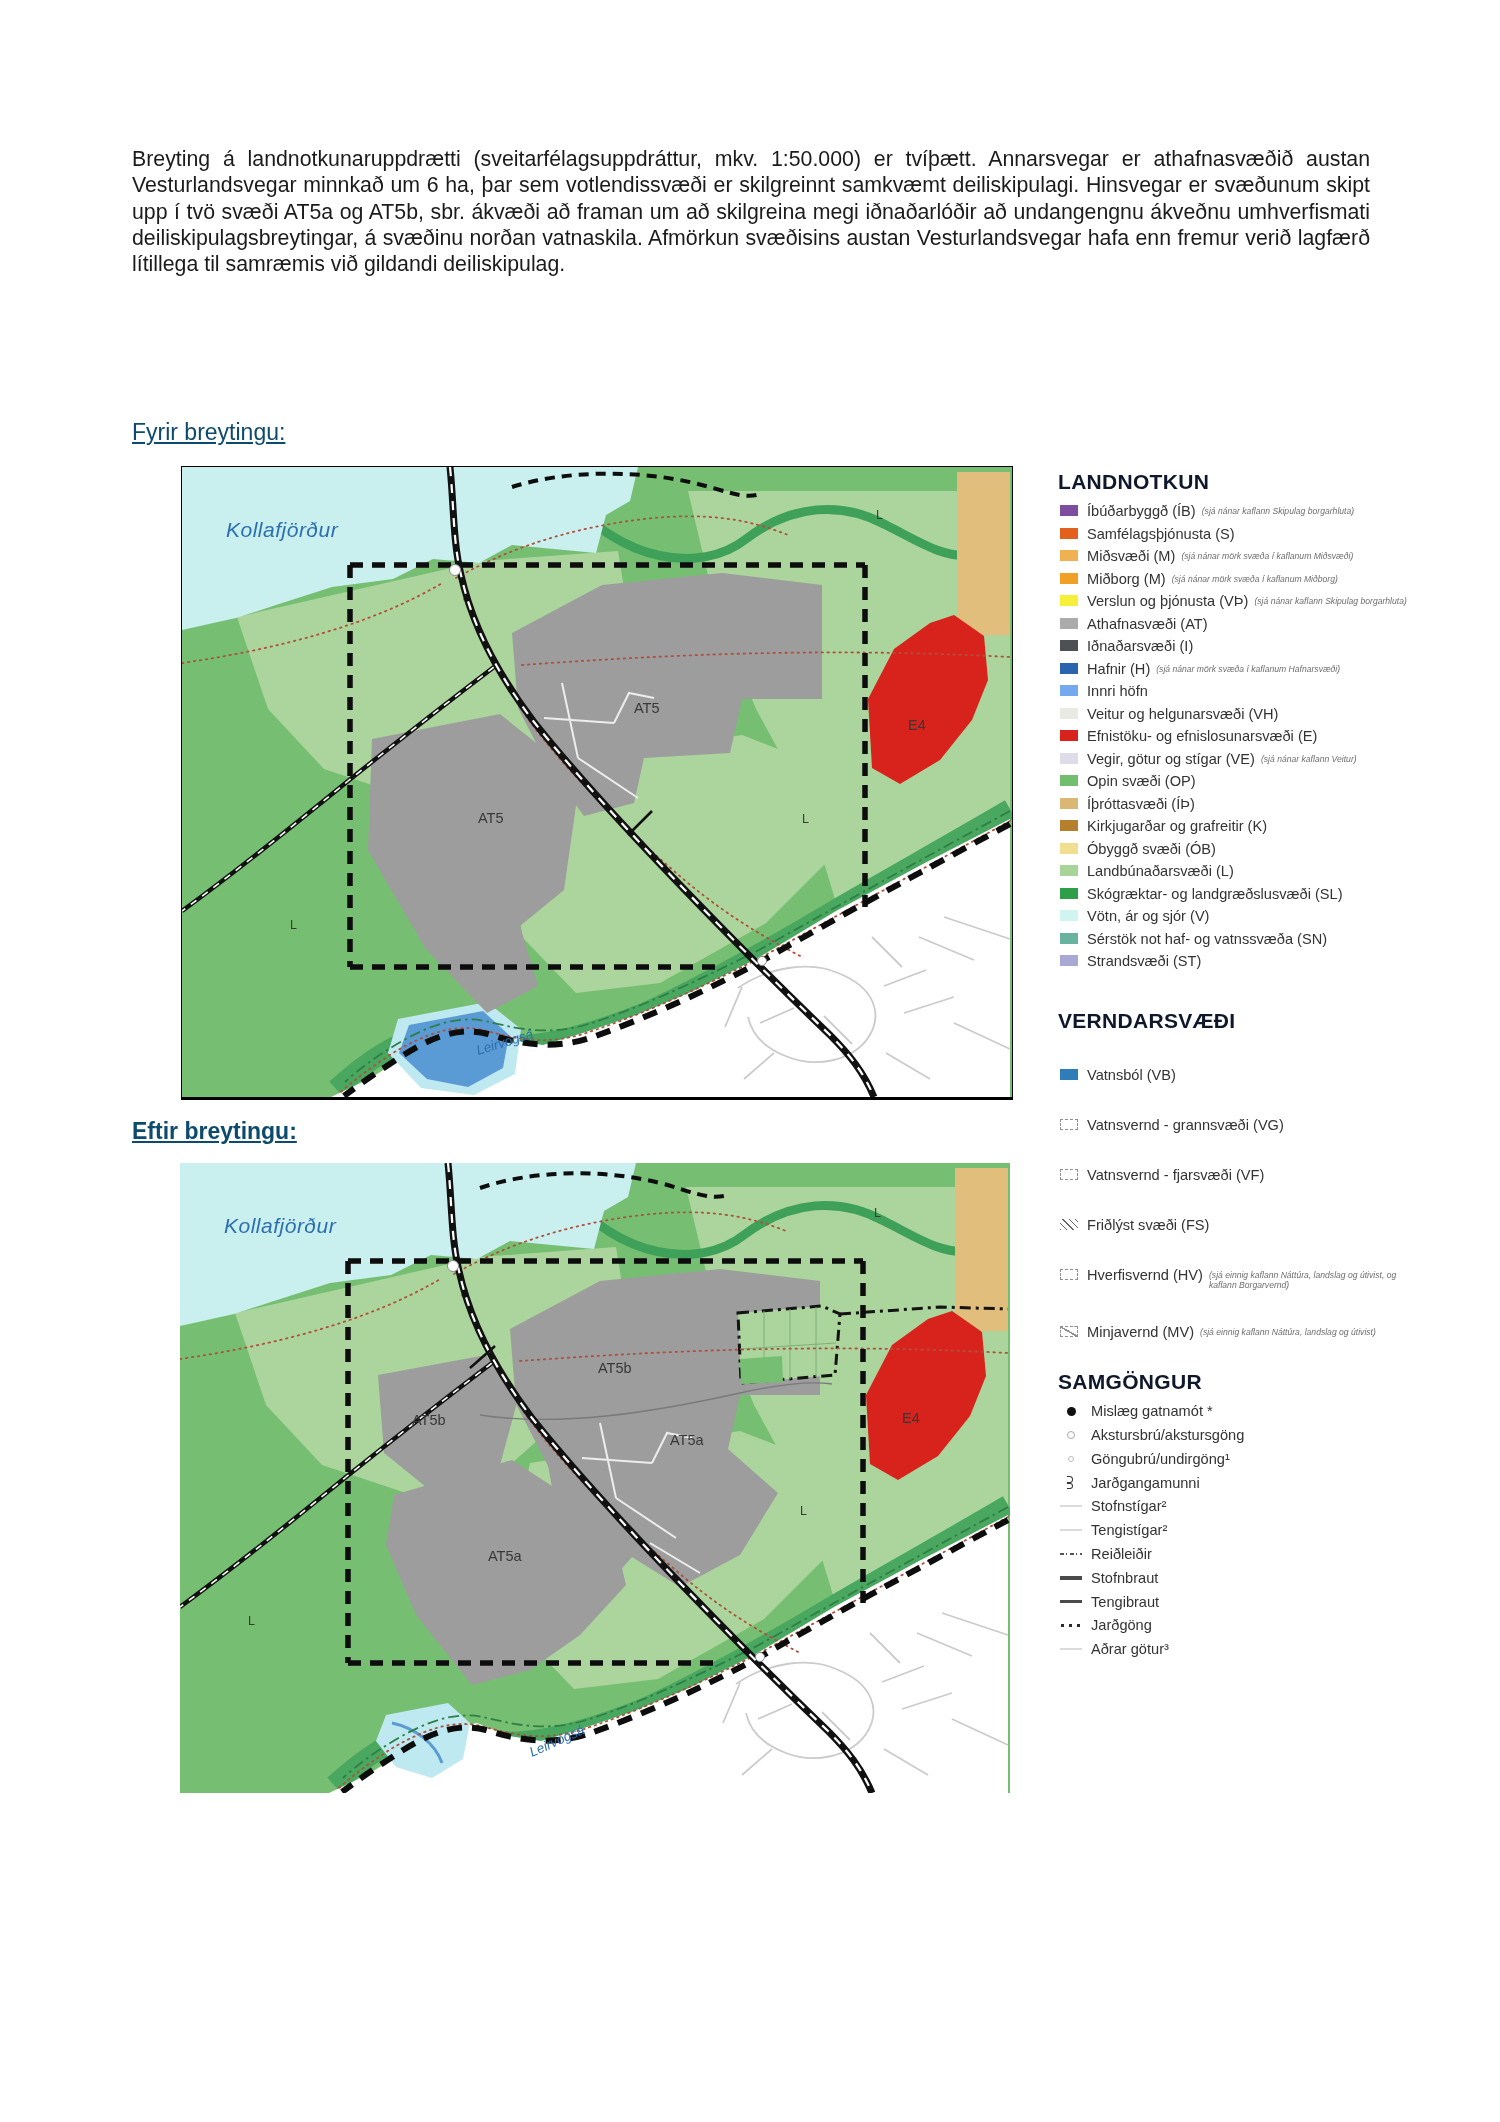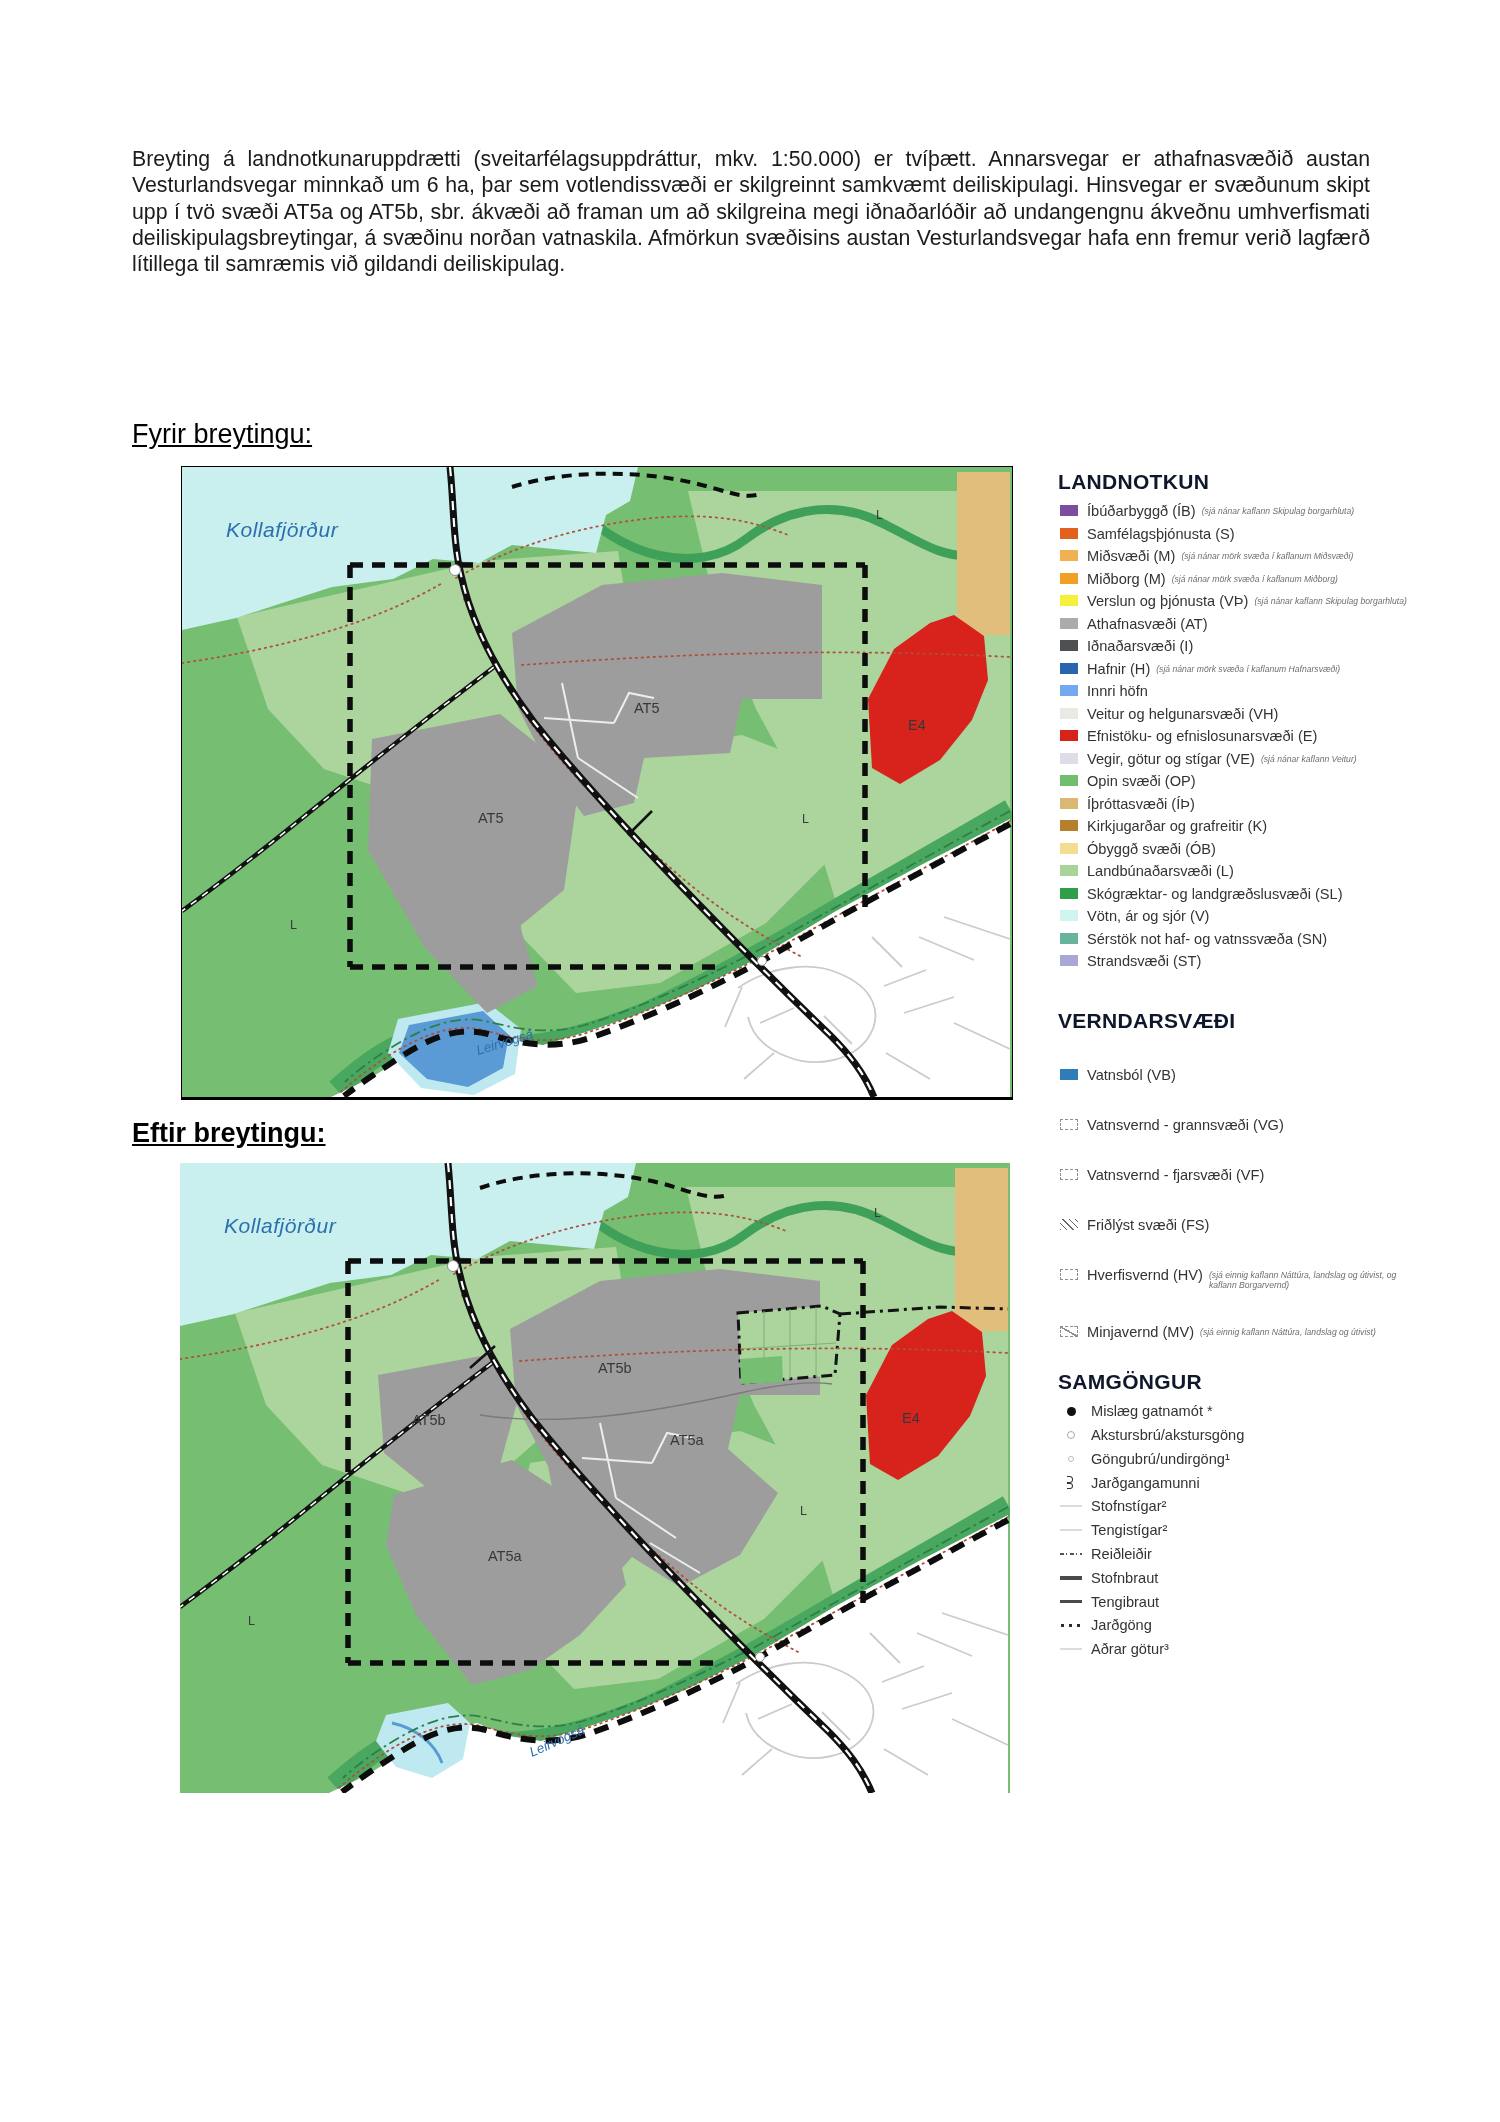--- a/index.html
+++ b/index.html
@@ -1,20 +1,20 @@
 <!DOCTYPE html>
 <html><head>
 <meta charset="utf-8">
 <style>
   html,body{margin:0;padding:0;background:#fff;}
   .page{position:relative;width:1500px;height:1926px;background:#fff;overflow:hidden;
         font-family:"Liberation Sans",sans-serif;color:#1c1c1c;}
   .para{position:absolute;left:132px;top:146px;width:1238px;font-size:21.3px;
         line-height:26.3px;text-align:justify;color:#1b1b1b;}
-  .subhead{position:absolute;left:132px;font-size:27px;text-decoration:underline;color:#000000;}
+  .subhead{position:absolute;left:132px;font-size:23px;text-decoration:underline;color:#0c4a6e;}
   #before-label{top:419px;}
   #after-label{top:1118px;font-weight:bold;}
   .mapbox{position:absolute;width:830px;height:630px;}
   #map-before{left:181px;top:466px;border:1px solid #000;border-bottom-width:3px;}
   #map-after{left:180px;top:1163px;}
   svg.map{display:block;width:830px;height:630px;font-family:"Liberation Sans",sans-serif;}
   .mlab{font-size:14.5px;fill:#383838;}
   .mlab-s{font-size:12.5px;fill:#3a3a3a;}
   .fjord{font-size:21px;font-style:italic;fill:#2C6FAE;letter-spacing:.5px;}
   .river{font-size:13.5px;font-style:italic;fill:#2C6FAE;}

